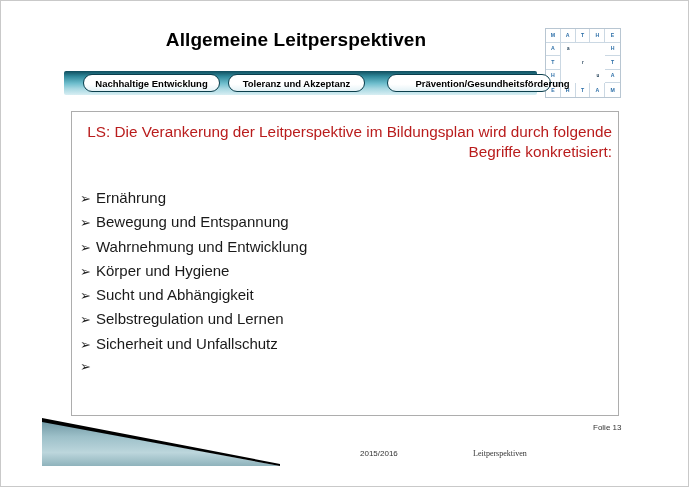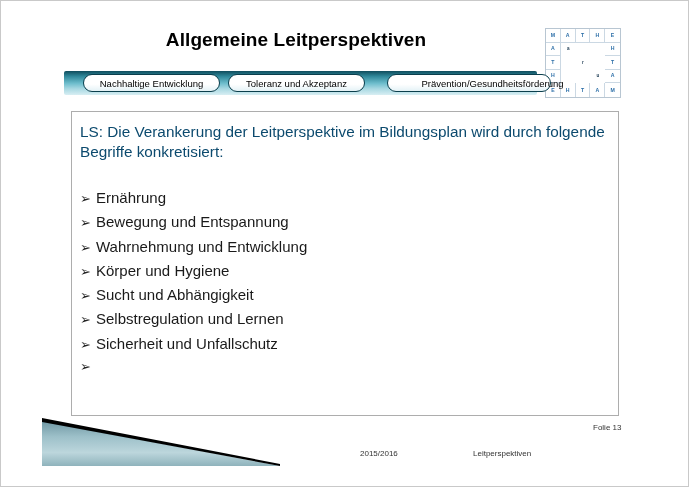--- a/index.html
+++ b/index.html
@@ -85,21 +85,21 @@
     position: absolute;
     top: 3px;
     height: 18px;
     border: 1px solid #0c3f4d;
     border-radius: 9px;
     background: linear-gradient(180deg, #ffffff 0%, #ffffff 58%, #e4f2f6 100%);
     display: flex;
     align-items: center;
     justify-content: center;
     font-size: 9.5px;
-    font-weight: normal;
+    font-weight: bold;
     color: #000000;
     white-space: nowrap;
     box-sizing: border-box;
     font-family: "Liberation Sans", sans-serif;
   }
   #pill-0 { left: 19px;  width: 137px; }
   #pill-1 { left: 164px; width: 137px; text-align: center; }
   #pill-2 { left: 323px; width: 164px; padding-left: 47px; }
 
   
@@ -112,23 +112,24 @@
     border: 1px solid #adadad;
     background: #ffffff;
     box-sizing: border-box;
   }
   #intro {
     position: absolute;
     left: 8px;
     top: 10px;
     width: 532px;
     font-size: 15.3px;
-    color: #0c4a6e;
+    color: #b91c1c;
     line-height: 1.32;
     font-family: "Liberation Sans", sans-serif;
+    text-align: right;
   }
   #bullets {
     position: absolute;
     left: 8px;
     top: 78px;
     width: 530px;
     list-style: none;
     margin: 0;
     padding: 0;
   }
@@ -161,21 +162,21 @@
 
   
   .footer-txt {
     position: absolute;
     font-size: 8px;
     color: #333333;
     white-space: nowrap;
     font-family: "Liberation Sans", sans-serif;
   }
   #foot-date { left: 359px; top: 448px; }
-  #foot-topic { left: 472px; top: 448px; }
+  #foot-topic { left: 472px; top: 448px; font-family: Liberation Serif, serif; }
   #foot-slide { left: 592px; top: 422px; }
 </style>
 </head>
 <body>
 
 <div id="slide">
 
   <div id="title">Allgemeine Leitperspektiven</div>
 
   <div id="logo">

